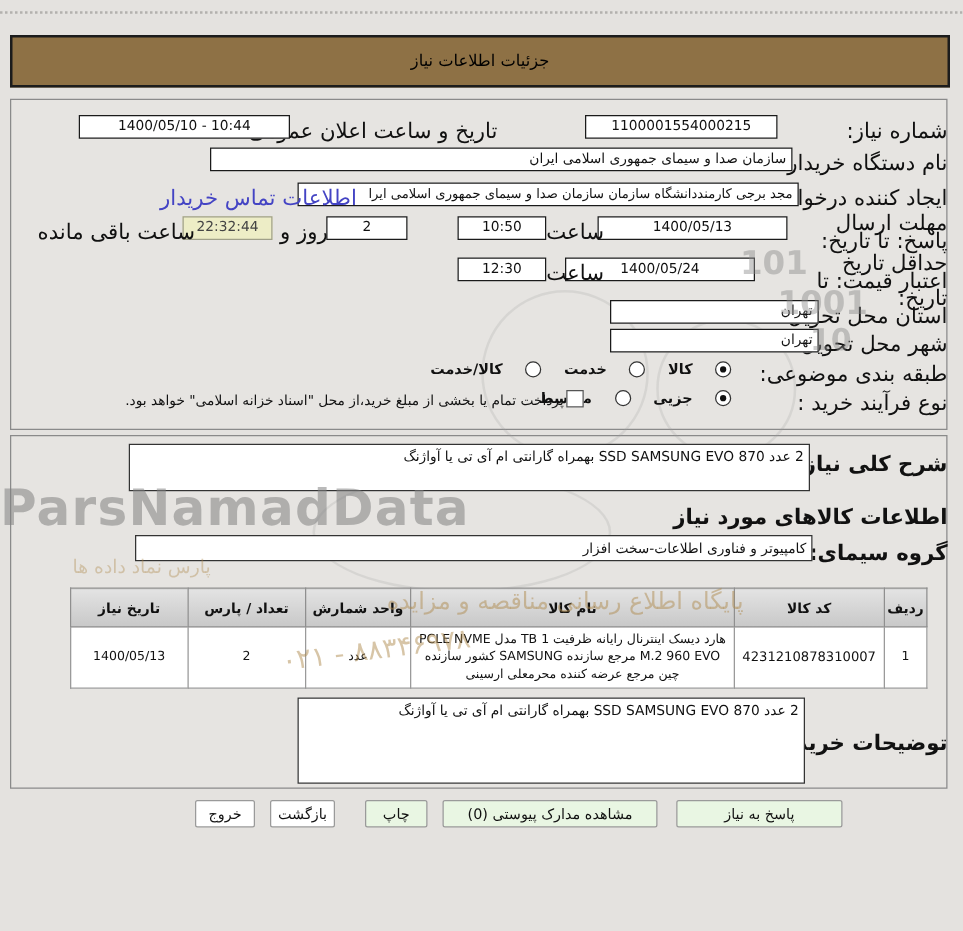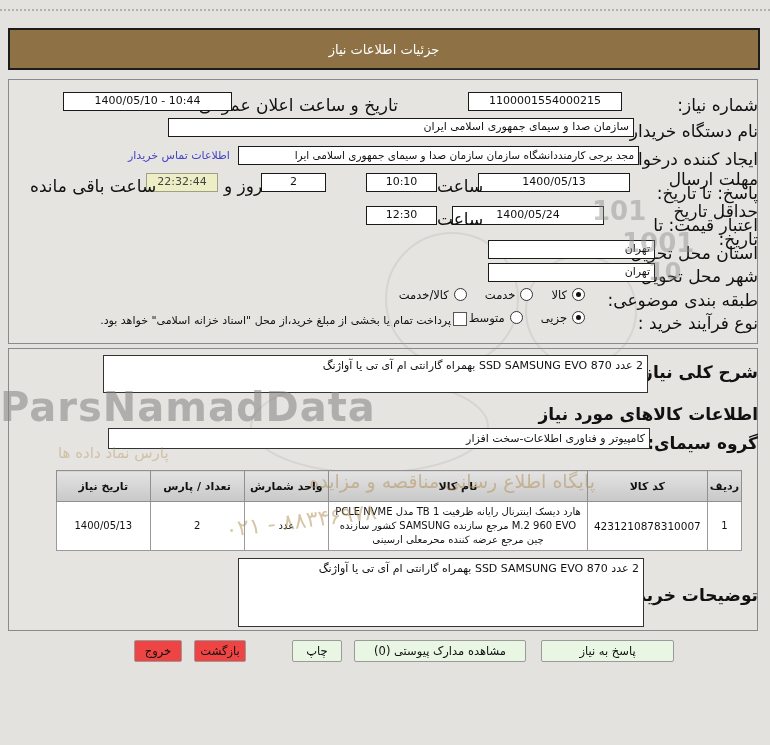--- a/index.html
+++ b/index.html
@@ -7,43 +7,43 @@
     width:770px;height:745px;position:relative;overflow:hidden;
     background:#e4e2df;
     font-family:"DejaVu Sans",sans-serif;
     direction:rtl;
     color:#111;
   }
   .dotline{position:absolute;top:9px;left:0;width:770px;border-top:2px dotted #b3b1ae;}
   .titlebar{
     position:absolute;left:8px;top:28px;width:748px;height:38px;
     background:#8e7145;border:2px solid #1c1c1c;
-    color:#ffffff;font-size:13px;display:flex;align-items:center;justify-content:center;
+    color:#000000;font-size:13px;display:flex;align-items:center;justify-content:center;
   }
   .panel{
     position:absolute;left:8px;width:748px;
     border:1px solid #8a8a8a;background:#e6e4e1;
   }
   .flabel{position:absolute;font-size:17px;white-space:nowrap;z-index:2;}
   .flabel.wrap{white-space:normal;text-align:right;line-height:14px;}
   .blabel{font-weight:bold;}
   .vbox{
     position:absolute;background:#fff;border:1px solid #1a1a1a;
     font-size:11px;line-height:16px;overflow:hidden;white-space:nowrap;z-index:2;
   }
   .vbox.num{text-align:center;direction:ltr;}
   .vbox.txt{text-align:right;padding:0 4px;}
   .vbox.small{font-size:10.5px;}
-  .link{position:absolute;font-size:11px;color:#4444c4;white-space:nowrap;z-index:2;cursor:pointer;}
+  .link{position:absolute;font-size:17px;color:#4444c4;white-space:nowrap;z-index:2;cursor:pointer;}
   .countdown{
     position:absolute;background:#ededc6;border:1px solid #a0a089;color:#444;
     font-size:11px;line-height:16px;text-align:center;direction:ltr;z-index:2;
   }
   .optrow{position:absolute;display:flex;align-items:center;gap:18px;z-index:2;}
-  .opt{display:flex;gap:5px;}
+  .opt{display:flex;align-items:center;gap:18px;font-weight:bold;}
   .opt span.lbl{font-size:11.5px;white-space:nowrap;}
   .radio{
     width:11px;height:11px;border:1px solid #333;border-radius:50%;background:#fff;
     display:inline-flex;align-items:center;justify-content:center;flex:0 0 auto;
   }
   .radio.on::after{content:"";width:5px;height:5px;border-radius:50%;background:#111;}
   .checkbox{
     position:absolute;width:12px;height:12px;background:#fff;border:1px solid #555;z-index:2;
   }
   .bigbox{
@@ -61,21 +61,21 @@
   table.goods td{
     background:#fff;border:1px solid #9a9a9a;font-size:10px;line-height:14px;
     text-align:center;vertical-align:middle;height:46px;padding:1px 3px;
   }
   .btn{
     position:absolute;top:640px;height:22px;border:1px solid #9a9a9a;border-radius:2px;
     display:flex;align-items:center;justify-content:center;
     font-size:11.5px;z-index:2;cursor:pointer;box-sizing:border-box;
   }
   .btn.green{background:#e9f6e3;margin-left:36px;}
-  .btn.pink{background:#ef4444;}
+  .btn.pink{background:#ffffff;margin-left:22px;}
   
   .wm{position:absolute;pointer-events:none;z-index:3;white-space:nowrap;}
   .wm-brand{left:0;width:770px;top:384px;text-align:left;font-size:40px;font-weight:bold;
     color:rgba(130,130,130,0.55);letter-spacing:1px;direction:ltr;}
   .wm-tan{color:rgba(176,140,80,0.5);}
   .wm-circle{position:absolute;border:2px solid rgba(160,160,160,0.22);border-radius:50%;pointer-events:none;z-index:1;}
   .wm-digit{color:rgba(140,140,140,0.45);direction:ltr;font-size:26px;font-weight:bold;}
 </style>
 </head>
 <body>
@@ -100,21 +100,21 @@
 <span class="flabel" style="right:12px;top:121px;">نام دستگاه خریدار:</span>
 <div class="vbox txt" style="left:168px;top:118px;width:456px;height:17px;">سازمان صدا و سیمای جمهوری اسلامی ایران</div>
 
 <span class="flabel" style="right:12px;top:149px;">ایجاد کننده درخواست:</span>
 <div class="vbox txt small" style="left:238px;top:146px;width:391px;height:17px;">مجد برجی کارمنددانشگاه سازمان سازمان صدا و سیمای جمهوری اسلامی ایرا</div>
 <span class="link" style="left:128px;top:149px;">اطلاعات تماس خریدار</span>
 
 <span class="flabel wrap" style="right:12px;top:172px;width:118px;">مهلت ارسال پاسخ: تا تاریخ:</span>
 <div class="vbox num" style="left:478px;top:173px;width:150px;height:17px;">1400/05/13</div>
 <span class="flabel" style="left:437px;top:176px;">ساعت</span>
-<div class="vbox num" style="left:366px;top:173px;width:69px;height:17px;">10:10</div>
+<div class="vbox num" style="left:366px;top:173px;width:69px;height:17px;">10:50</div>
 <div class="vbox num" style="left:261px;top:173px;width:63px;height:17px;">2</div>
 <span class="flabel" style="left:224px;top:176px;">روز و</span>
 <div class="countdown" style="left:146px;top:173px;width:70px;height:17px;">22:32:44</div>
 <span class="flabel" style="left:30px;top:176px;">ساعت باقی مانده</span>
 
 <span class="flabel wrap" style="right:12px;top:204px;width:118px;">حداقل تاریخ اعتبار قیمت: تا تاریخ:</span>
 <div class="vbox num" style="left:452px;top:206px;width:150px;height:17px;">1400/05/24</div>
 <span class="flabel" style="left:437px;top:209px;">ساعت</span>
 <div class="vbox num" style="left:366px;top:206px;width:69px;height:17px;">12:30</div>
 

